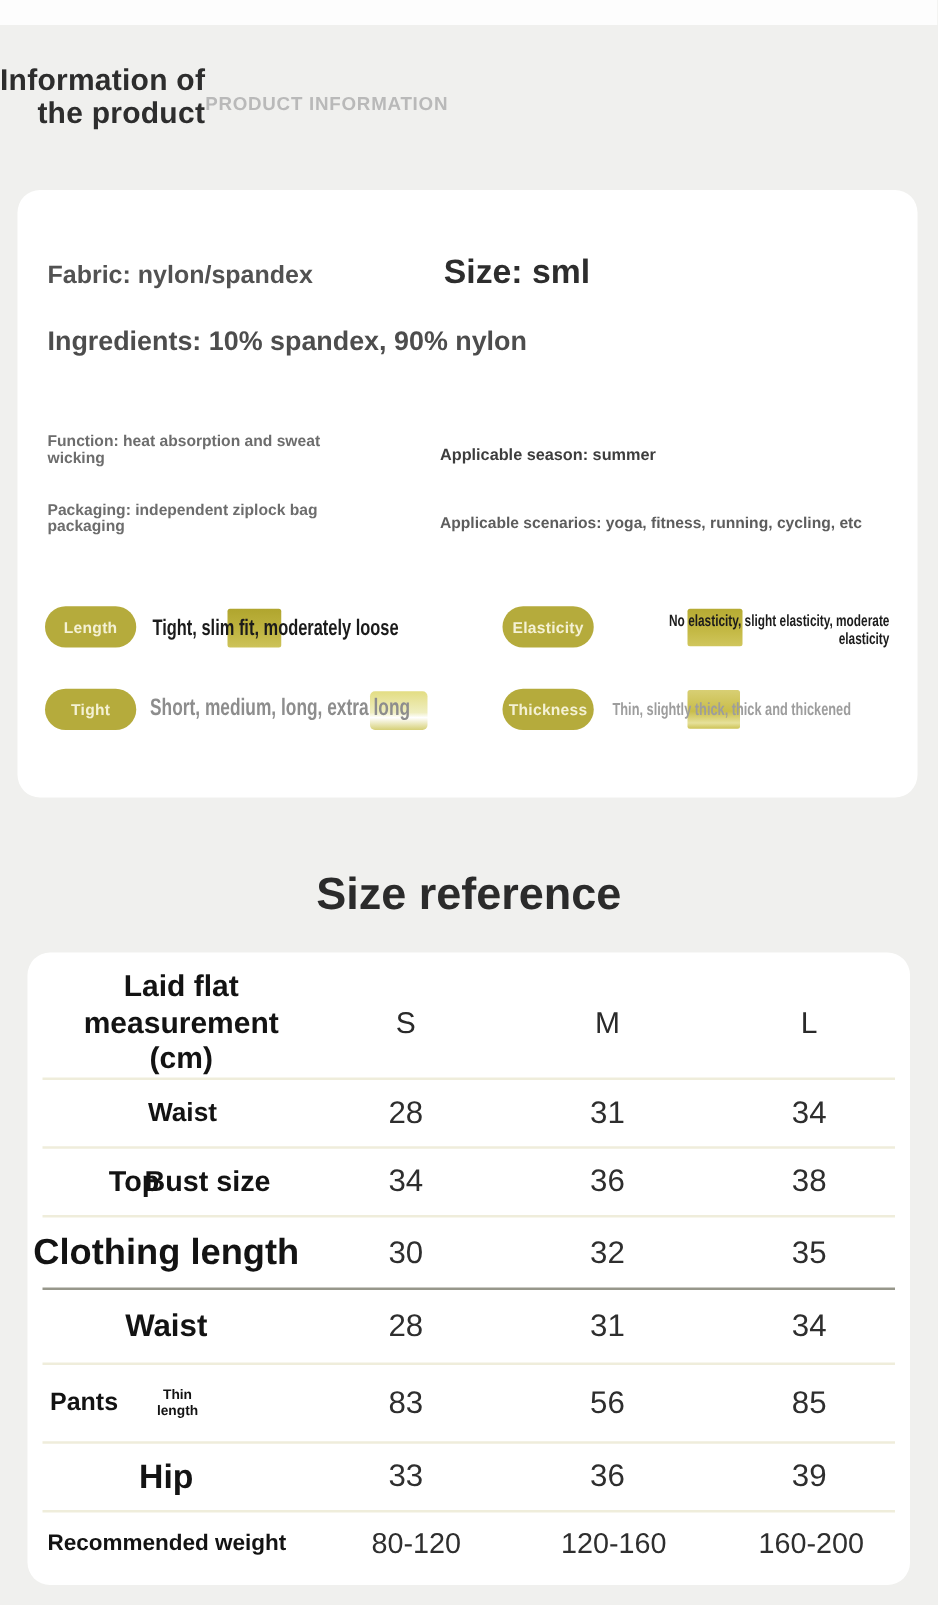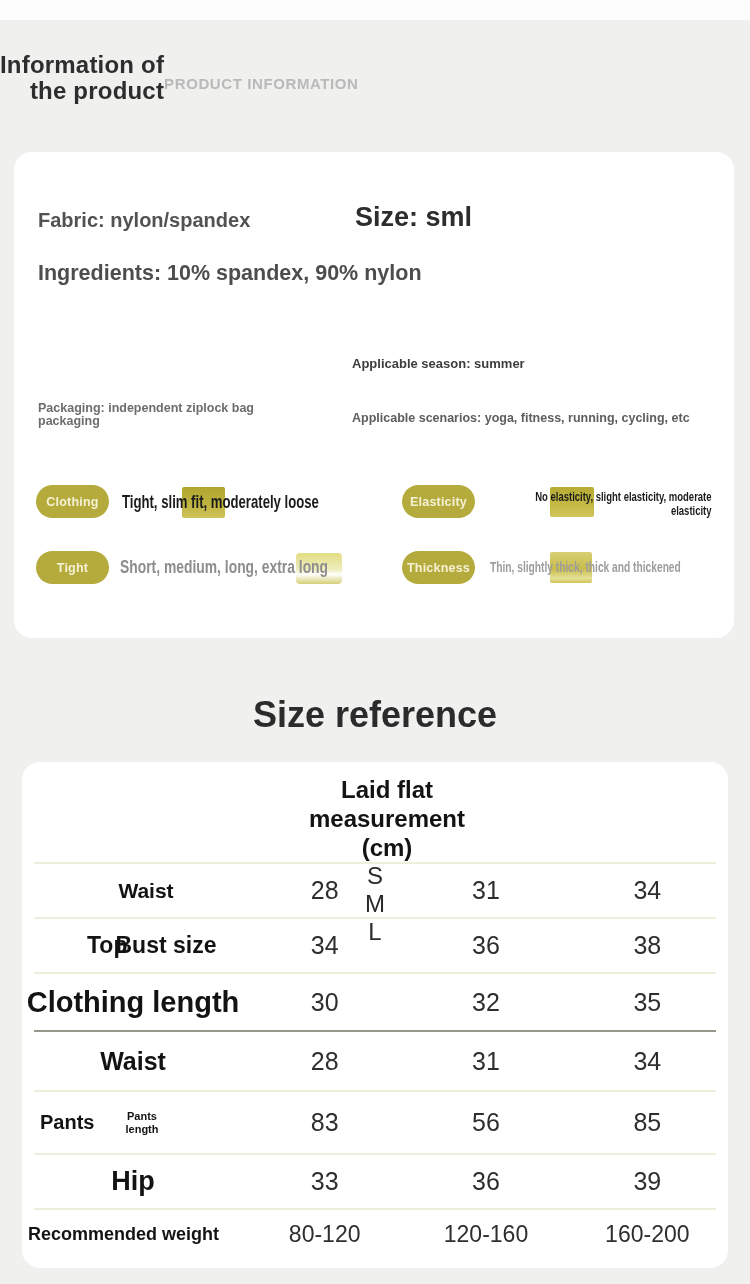--- a/index.html
+++ b/index.html
@@ -78,32 +78,32 @@
   .table-card {
     position:absolute; top:762px; left:22px; width:706px; height:506px;
     background:#ffffff; border-radius:18px; overflow:hidden;
   }
   .tr { display:flex; align-items:center; position:relative; }
   .t-label { width:222px; text-align:center; color:#131313; font-weight:bold; }
   .t-val { flex:1; text-align:center; font-size:25px; color:#2e2e2e; font-weight:normal; }
   .divider { height:2px; margin:0 12px; background:#efeddb; }
   .divider.dark { background:#97978b; }
 
-  .tr-header { height:100px; padding-top:14px;flex-direction:column; }
+  .tr-header { height:100px; padding-top:14px; }
   .tr-header .t-label { font-size:24px; line-height:1.2; white-space:pre-line; padding-left:24px; }
   .tr-header .t-val { font-size:24px; color:#2a2a2a; }
 
   .tr-waist1 { height:53px; }  .tr-waist1 .t-label { font-size:21px; padding-left:26px; }
   .tr-bust   { height:53px; }  .tr-bust   .t-label { font-size:23px; padding-left:66px; }
   .tr-cloth  { height:56px; }  .tr-cloth  .t-label { font-size:29px; }
   .tr-waist2 { height:58px; }  .tr-waist2 .t-label { font-size:25px; }
   .tr-pants  { height:61px; }  .tr-pants  .t-label { font-size:11px; padding-left:18px; line-height:1.15; }
   .tr-pants  .t-label span { display:inline-block; width:52px; }
   .tr-hip    { height:53px; }  .tr-hip    .t-label { font-size:27px; }
-  .tr-rec    { height:48px; }  .tr-rec    .t-label { font-size:18px; text-align:left; padding-left:6px; }
+  .tr-rec    { height:48px;padding-left:10px; }  .tr-rec    .t-label { font-size:18px; text-align:left; padding-left:6px; }
   .tr-rec    .t-val { font-size:23px; }
 
   .group-label { position:absolute; font-weight:bold; color:#131313; }
   .group-top   { left:42px; font-size:23px;margin-left:23px; }
   .group-pants { left:18px; font-size:20px; }
 </style>
 </head>
 <body>
 
 <div class="top-strip"></div>
@@ -111,31 +111,33 @@
 <header class="page-header">
   <h1 class="page-title">Information of
 the product</h1>
   <div class="page-subtitle">PRODUCT INFORMATION</div>
 </header>
 
 <section class="info-card">
   <div class="fabric">Fabric: nylon/spandex</div>
   <div class="size">Size: sml</div>
   <div class="ingredients">Ingredients: 10% spandex, 90% nylon</div>
+  <div class="func">Function: heat absorption and sweat
+wicking</div>
   <div class="season">Applicable season: summer</div>
   <div class="pack">Packaging: independent ziplock bag
 packaging</div>
   <div class="scen">Applicable scenarios: yoga, fitness, running, cycling, etc</div>
 
   <div class="hl hl-1"></div>
   <div class="hl hl-2"></div>
   <div class="hl hl-3"></div>
   <div class="hl hl-4"></div>
 
-  <div class="badge badge-version">Clothing</div>
+  <div class="badge badge-version">Length</div>
   <div class="bdesc desc-version condensed">Tight, slim fit, moderately loose</div>
 
   <div class="badge badge-length">Tight</div>
   <div class="bdesc desc-length condensed">Short, medium, long, extra long</div>
 
   <div class="badge badge-elasticity">Elasticity</div>
   <div class="bdesc desc-elasticity condensed-r">No elasticity, slight elasticity, moderate
 elasticity</div>
 
   <div class="badge badge-thickness">Thickness</div>
@@ -182,21 +184,21 @@
   <div class="tr tr-waist2">
     <div class="t-label">Waist</div>
     <div class="t-val">28</div>
     <div class="t-val">31</div>
     <div class="t-val">34</div>
   </div>
   <div class="divider"></div>
 
   <div class="tr tr-pants">
     <div class="group-label group-pants">Pants</div>
-    <div class="t-label"><span>Pants length</span></div>
+    <div class="t-label"><span>Thin length</span></div>
     <div class="t-val">83</div>
     <div class="t-val">56</div>
     <div class="t-val">85</div>
   </div>
   <div class="divider"></div>
 
   <div class="tr tr-hip">
     <div class="t-label">Hip</div>
     <div class="t-val">33</div>
     <div class="t-val">36</div>

